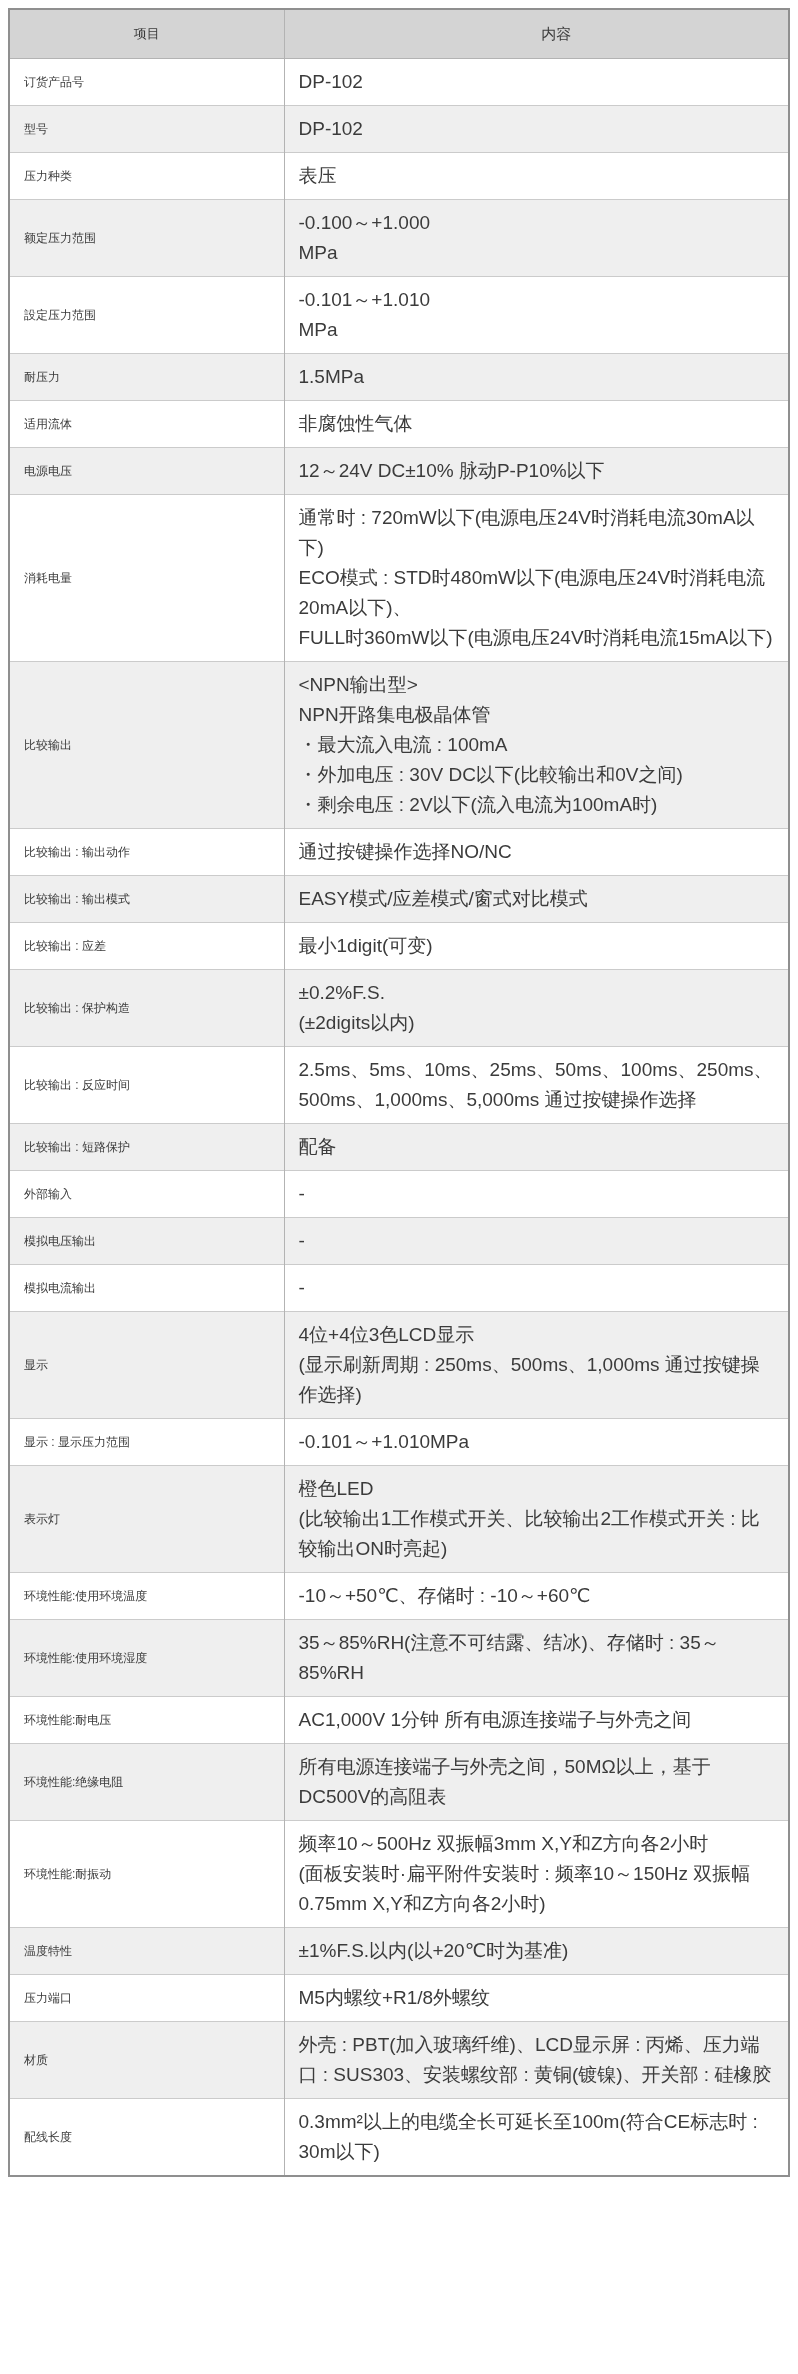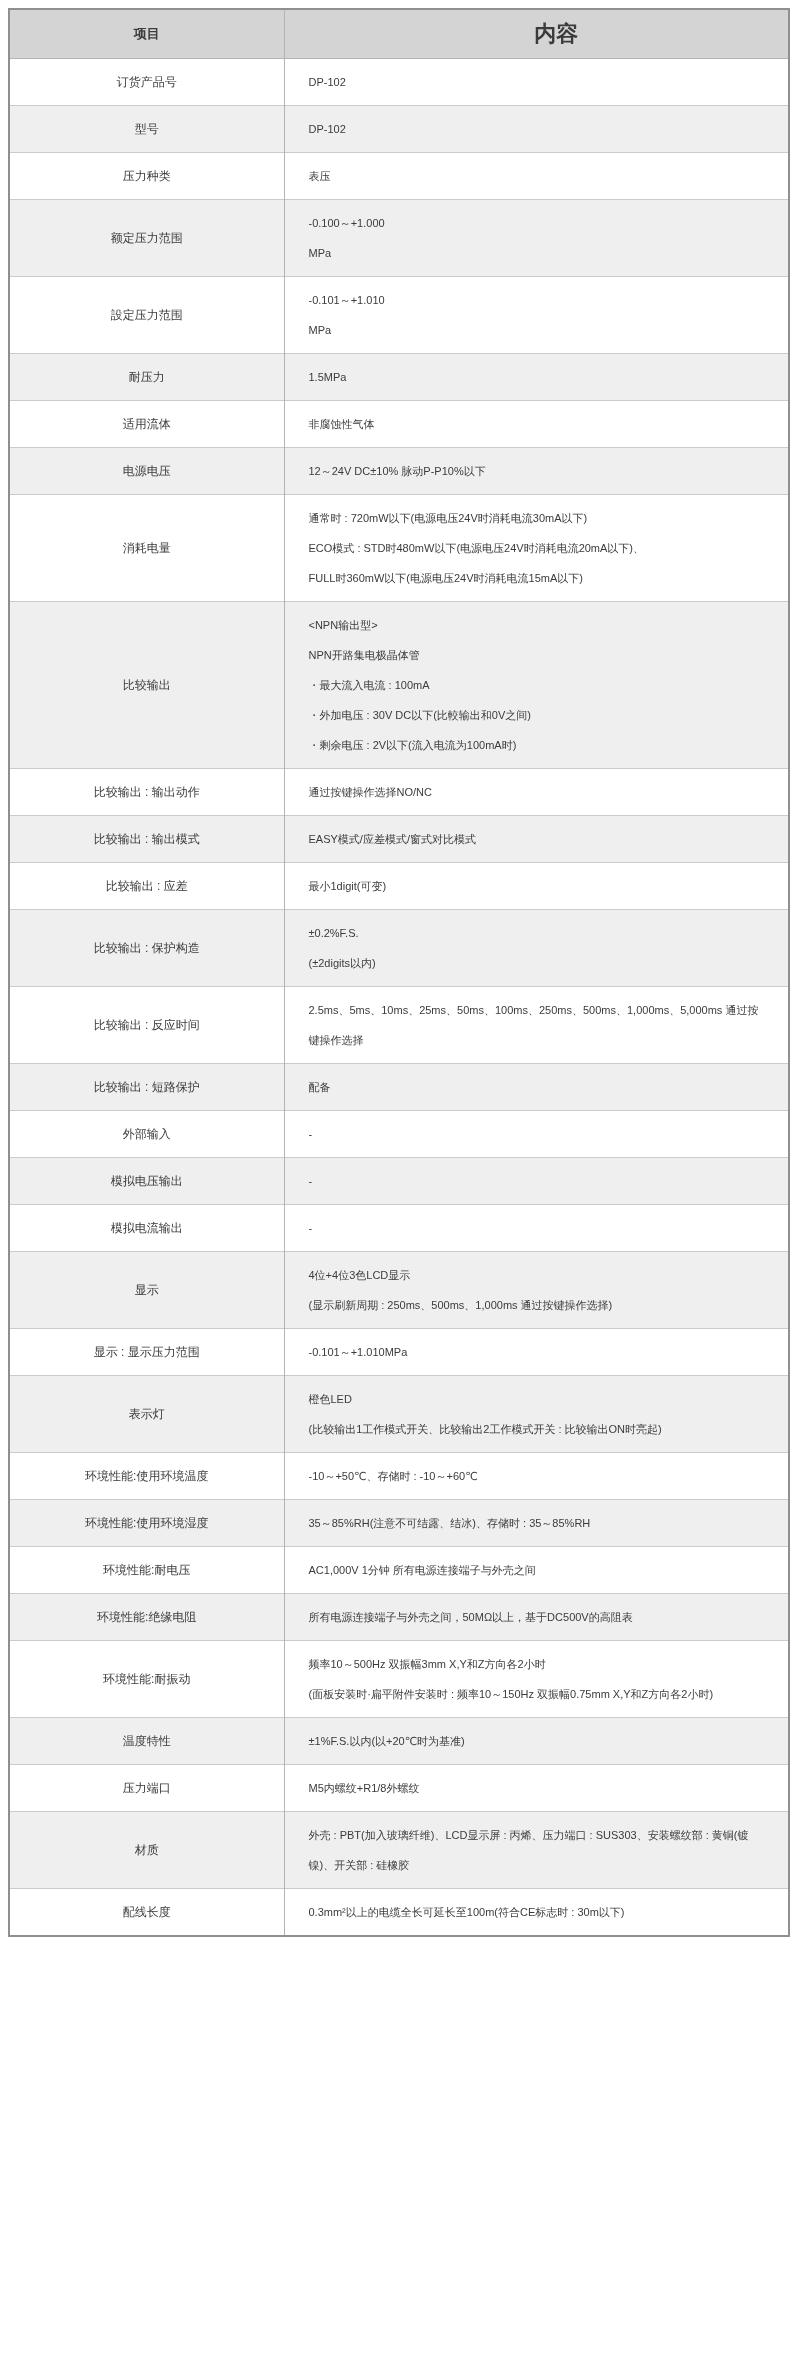--- a/index.html
+++ b/index.html
@@ -25,47 +25,46 @@
   }
   table.spec{
     width:782px;
     border-collapse:collapse;
     table-layout:fixed;
     border:2px solid var(--border-outer);
   }
   table.spec col.c-item{width:275px;}
   thead th{
     background:var(--header-bg);
-    font-weight:bold;
+    font-weight:normal;
     text-align:center;
     height:48px;
     border-bottom:1px solid var(--border-divider);
     border-right:1px solid var(--border-divider);
     padding:0 8px;
   }
   thead th:last-child{border-right:none;}
   thead th.h-item{font-size:13px;}
-  thead th.h-content{font-size:22px;padding-left:48px;}
+  thead th.h-content{font-size:15px;padding-left:48px;}
   tbody tr{background:var(--row-bg);}
   tbody tr:nth-child(even){background:var(--stripe-bg);}
   tbody td{
     border-top:1px solid var(--border-inner);
     vertical-align:middle;
   }
   tbody td.label{
     font-size:12px;
     padding:6px 14px;
     border-right:1px solid var(--border-divider);
     line-height:1.5;
-    text-align:center;
   }
   tbody td.value{
-    font-size:11px;
+    font-size:19px;
     line-height:30px;
-    padding:8px 24px;
+    padding:8px 14px;
     white-space:pre-line;
     word-break:break-word;
   }
 </style>
 </head>
 <body>
 
 <div class="page">
   <table class="spec">
     <colgroup>

